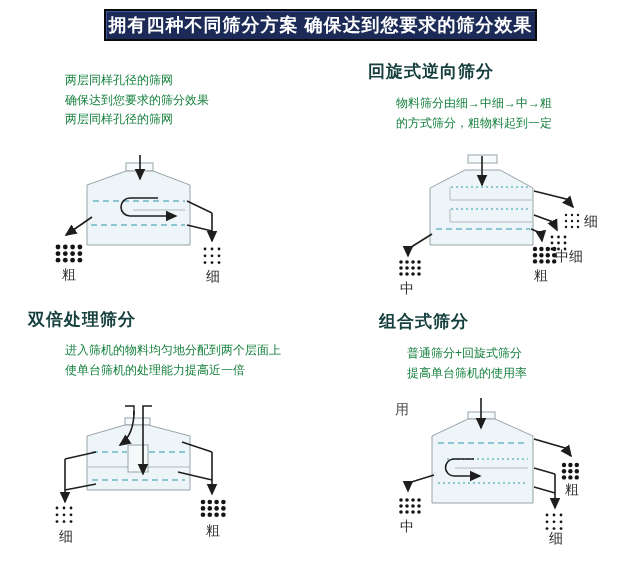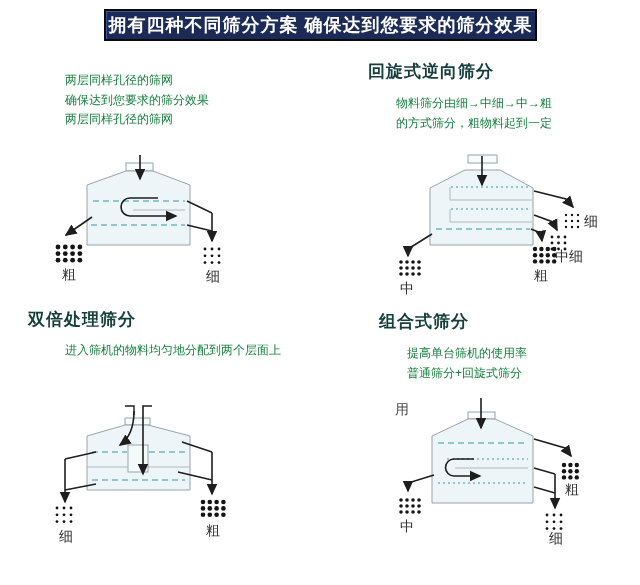--- a/index.html
+++ b/index.html
@@ -177,20 +177,21 @@
         <circle cx="12" cy="12" r="1.8"></circle>
         <circle cx="18" cy="12" r="1.8"></circle>
       </g>
     <text class="lbl" x="47" y="138">中</text>
   </svg>
 
   <div class="sec sec3">
     <h3 class="sec-heading">双倍处理筛分</h3>
     <div class="para">
       <div>进入筛机的物料均匀地分配到两个层面上</div>
+      <div>使单台筛机的处理能力提高近一倍</div>
     </div>
   </div>
 
   <svg class="diag" style="left:30px; top:395px;" width="300" height="155" viewBox="0 0 300 155">
     <path class="flow" d="M95,11 H104 V20"></path>
     <rect class="inlet" x="95" y="23" width="25" height="7"></rect>
     <polygon class="machine" points="57,95 57,41 95,30 118,30 160,41 160,95"></polygon>
     <line class="dashA" x1="62" y1="57" x2="97" y2="57"></line>
     <line class="dashA" x1="119" y1="57" x2="155" y2="57"></line>
     <line class="tray" x1="57" y1="72" x2="160" y2="72"></line>
@@ -229,22 +230,22 @@
         <circle cx="6.8" cy="12.8" r="2.3"></circle>
         <circle cx="13.6" cy="12.8" r="2.3"></circle>
         <circle cx="20.4" cy="12.8" r="2.3"></circle>
       </g>
     <text class="lbl" x="183" y="140">粗</text>
   </svg>
 
   <div class="sec sec4">
     <h3 class="sec-heading">组合式筛分</h3>
     <div class="para">
+      <div>普通筛分+回旋式筛分</div>
       <div>提高单台筛机的使用率</div>
-      <div>普通筛分+回旋式筛分</div>
     </div>
   </div>
 
   <svg class="diag" style="left:360px; top:390px;" width="300" height="165" viewBox="0 0 300 165">
     <text class="lbl stray" x="42" y="24">用</text>
     <rect class="inlet" x="108" y="22" width="27" height="7"></rect>
     <polygon class="machine" points="72,113 72,46 108,29 135,29 173,46 173,113"></polygon>
     <path class="arrow" d="M121,8 V38" marker-end="url(#arr)"></path>
     <line class="dashA" x1="78" y1="53" x2="168" y2="53"></line>
     <line class="dotB" x1="87" y1="69" x2="168" y2="69"></line>

